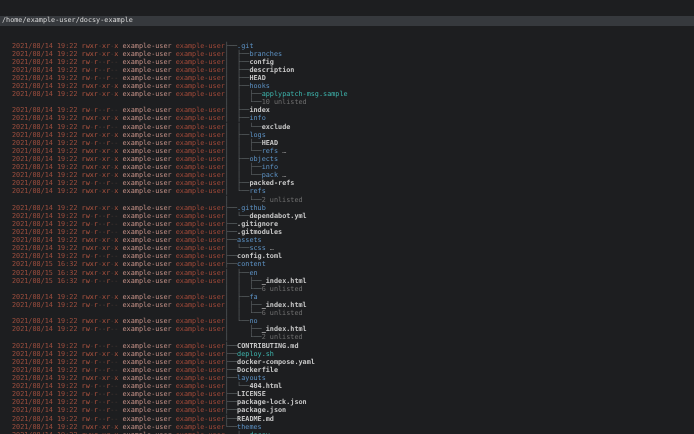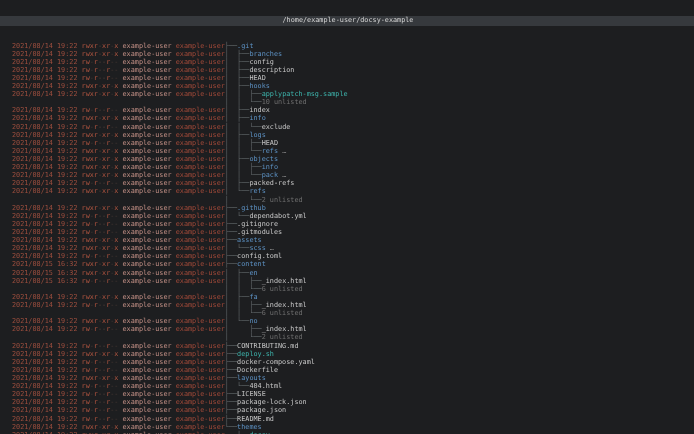--- a/index.html
+++ b/index.html
@@ -11,31 +11,30 @@
     color:#c7c7c7;
     cursor: default;
   }
   #term { width:694px; height:434px; white-space:pre; }
   .bar {
     background: var(--bar-bg, #36393d);
     color:#d6d6d6;
     height:9.5px; line-height:9.5px;
     padding-left:2px;
     width:100%;
-    text-align:center;
   }
   .row { height:8.12px; line-height:8.12px; padding-left:12px; white-space:pre; }
   .meta  { color: var(--c-date); }
   .p     { color: var(--c-perm); }
   .pd    { color: var(--c-permdash); }
   .owner { color: var(--c-owner); }
   .group { color: var(--c-group); }
   .tree  { color: var(--c-tree); }
   .n-dir      { color: var(--c-dir); }
-  .n-file     { color: var(--c-file); }
+  .n-file     { color: var(--c-file); font-weight: bold; }
   .n-exe      { color: var(--c-exe); }
   .n-unlisted { color: var(--c-unlisted); }
   .ellipsis   { color: var(--c-ellipsis); }
 </style>
 </head>
 <body>
 
 <div id="term">
   <div class="bar"><span>/home/example-user/docsy-example</span></div>
   <div id="treepanel"><div class="row"><span><span class="meta">2021/08/14 19:22 </span><span><span class="p">r</span><span class="p">w</span><span class="p">x</span><span class="p">r</span><span class="pd">-</span><span class="p">x</span><span class="p">r</span><span class="pd">-</span><span class="p">x</span></span><span class="owner"> example-user </span><span class="group">example-user</span></span><span class="tree">├──</span><span class="n-dir">.git</span></div><div class="row"><span><span class="meta">2021/08/14 19:22 </span><span><span class="p">r</span><span class="p">w</span><span class="p">x</span><span class="p">r</span><span class="pd">-</span><span class="p">x</span><span class="p">r</span><span class="pd">-</span><span class="p">x</span></span><span class="owner"> example-user </span><span class="group">example-user</span></span><span class="tree">│  ├──</span><span class="n-dir">branches</span></div><div class="row"><span><span class="meta">2021/08/14 19:22 </span><span><span class="p">r</span><span class="p">w</span><span class="pd">-</span><span class="p">r</span><span class="pd">-</span><span class="pd">-</span><span class="p">r</span><span class="pd">-</span><span class="pd">-</span></span><span class="owner"> example-user </span><span class="group">example-user</span></span><span class="tree">│  ├──</span><span class="n-file">config</span></div><div class="row"><span><span class="meta">2021/08/14 19:22 </span><span><span class="p">r</span><span class="p">w</span><span class="pd">-</span><span class="p">r</span><span class="pd">-</span><span class="pd">-</span><span class="p">r</span><span class="pd">-</span><span class="pd">-</span></span><span class="owner"> example-user </span><span class="group">example-user</span></span><span class="tree">│  ├──</span><span class="n-file">description</span></div><div class="row"><span><span class="meta">2021/08/14 19:22 </span><span><span class="p">r</span><span class="p">w</span><span class="pd">-</span><span class="p">r</span><span class="pd">-</span><span class="pd">-</span><span class="p">r</span><span class="pd">-</span><span class="pd">-</span></span><span class="owner"> example-user </span><span class="group">example-user</span></span><span class="tree">│  ├──</span><span class="n-file">HEAD</span></div><div class="row"><span><span class="meta">2021/08/14 19:22 </span><span><span class="p">r</span><span class="p">w</span><span class="p">x</span><span class="p">r</span><span class="pd">-</span><span class="p">x</span><span class="p">r</span><span class="pd">-</span><span class="p">x</span></span><span class="owner"> example-user </span><span class="group">example-user</span></span><span class="tree">│  ├──</span><span class="n-dir">hooks</span></div><div class="row"><span><span class="meta">2021/08/14 19:22 </span><span><span class="p">r</span><span class="p">w</span><span class="p">x</span><span class="p">r</span><span class="pd">-</span><span class="p">x</span><span class="p">r</span><span class="pd">-</span><span class="p">x</span></span><span class="owner"> example-user </span><span class="group">example-user</span></span><span class="tree">│  │  ├──</span><span class="n-exe">applypatch-msg.sample</span></div><div class="row"><span>                                                    </span><span class="tree">│  │  └──</span><span class="n-unlisted">10 unlisted</span></div><div class="row"><span><span class="meta">2021/08/14 19:22 </span><span><span class="p">r</span><span class="p">w</span><span class="pd">-</span><span class="p">r</span><span class="pd">-</span><span class="pd">-</span><span class="p">r</span><span class="pd">-</span><span class="pd">-</span></span><span class="owner"> example-user </span><span class="group">example-user</span></span><span class="tree">│  ├──</span><span class="n-file">index</span></div><div class="row"><span><span class="meta">2021/08/14 19:22 </span><span><span class="p">r</span><span class="p">w</span><span class="p">x</span><span class="p">r</span><span class="pd">-</span><span class="p">x</span><span class="p">r</span><span class="pd">-</span><span class="p">x</span></span><span class="owner"> example-user </span><span class="group">example-user</span></span><span class="tree">│  ├──</span><span class="n-dir">info</span></div><div class="row"><span><span class="meta">2021/08/14 19:22 </span><span><span class="p">r</span><span class="p">w</span><span class="pd">-</span><span class="p">r</span><span class="pd">-</span><span class="pd">-</span><span class="p">r</span><span class="pd">-</span><span class="pd">-</span></span><span class="owner"> example-user </span><span class="group">example-user</span></span><span class="tree">│  │  └──</span><span class="n-file">exclude</span></div><div class="row"><span><span class="meta">2021/08/14 19:22 </span><span><span class="p">r</span><span class="p">w</span><span class="p">x</span><span class="p">r</span><span class="pd">-</span><span class="p">x</span><span class="p">r</span><span class="pd">-</span><span class="p">x</span></span><span class="owner"> example-user </span><span class="group">example-user</span></span><span class="tree">│  ├──</span><span class="n-dir">logs</span></div><div class="row"><span><span class="meta">2021/08/14 19:22 </span><span><span class="p">r</span><span class="p">w</span><span class="pd">-</span><span class="p">r</span><span class="pd">-</span><span class="pd">-</span><span class="p">r</span><span class="pd">-</span><span class="pd">-</span></span><span class="owner"> example-user </span><span class="group">example-user</span></span><span class="tree">│  │  ├──</span><span class="n-file">HEAD</span></div><div class="row"><span><span class="meta">2021/08/14 19:22 </span><span><span class="p">r</span><span class="p">w</span><span class="p">x</span><span class="p">r</span><span class="pd">-</span><span class="p">x</span><span class="p">r</span><span class="pd">-</span><span class="p">x</span></span><span class="owner"> example-user </span><span class="group">example-user</span></span><span class="tree">│  │  └──</span><span class="n-dir">refs</span><span class="ellipsis"> …</span></div><div class="row"><span><span class="meta">2021/08/14 19:22 </span><span><span class="p">r</span><span class="p">w</span><span class="p">x</span><span class="p">r</span><span class="pd">-</span><span class="p">x</span><span class="p">r</span><span class="pd">-</span><span class="p">x</span></span><span class="owner"> example-user </span><span class="group">example-user</span></span><span class="tree">│  ├──</span><span class="n-dir">objects</span></div><div class="row"><span><span class="meta">2021/08/14 19:22 </span><span><span class="p">r</span><span class="p">w</span><span class="p">x</span><span class="p">r</span><span class="pd">-</span><span class="p">x</span><span class="p">r</span><span class="pd">-</span><span class="p">x</span></span><span class="owner"> example-user </span><span class="group">example-user</span></span><span class="tree">│  │  ├──</span><span class="n-dir">info</span></div><div class="row"><span><span class="meta">2021/08/14 19:22 </span><span><span class="p">r</span><span class="p">w</span><span class="p">x</span><span class="p">r</span><span class="pd">-</span><span class="p">x</span><span class="p">r</span><span class="pd">-</span><span class="p">x</span></span><span class="owner"> example-user </span><span class="group">example-user</span></span><span class="tree">│  │  └──</span><span class="n-dir">pack</span><span class="ellipsis"> …</span></div><div class="row"><span><span class="meta">2021/08/14 19:22 </span><span><span class="p">r</span><span class="p">w</span><span class="pd">-</span><span class="p">r</span><span class="pd">-</span><span class="pd">-</span><span class="p">r</span><span class="pd">-</span><span class="pd">-</span></span><span class="owner"> example-user </span><span class="group">example-user</span></span><span class="tree">│  ├──</span><span class="n-file">packed-refs</span></div><div class="row"><span><span class="meta">2021/08/14 19:22 </span><span><span class="p">r</span><span class="p">w</span><span class="p">x</span><span class="p">r</span><span class="pd">-</span><span class="p">x</span><span class="p">r</span><span class="pd">-</span><span class="p">x</span></span><span class="owner"> example-user </span><span class="group">example-user</span></span><span class="tree">│  └──</span><span class="n-dir">refs</span></div><div class="row"><span>                                                    </span><span class="tree">│     └──</span><span class="n-unlisted">2 unlisted</span></div><div class="row"><span><span class="meta">2021/08/14 19:22 </span><span><span class="p">r</span><span class="p">w</span><span class="p">x</span><span class="p">r</span><span class="pd">-</span><span class="p">x</span><span class="p">r</span><span class="pd">-</span><span class="p">x</span></span><span class="owner"> example-user </span><span class="group">example-user</span></span><span class="tree">├──</span><span class="n-dir">.github</span></div><div class="row"><span><span class="meta">2021/08/14 19:22 </span><span><span class="p">r</span><span class="p">w</span><span class="pd">-</span><span class="p">r</span><span class="pd">-</span><span class="pd">-</span><span class="p">r</span><span class="pd">-</span><span class="pd">-</span></span><span class="owner"> example-user </span><span class="group">example-user</span></span><span class="tree">│  └──</span><span class="n-file">dependabot.yml</span></div><div class="row"><span><span class="meta">2021/08/14 19:22 </span><span><span class="p">r</span><span class="p">w</span><span class="pd">-</span><span class="p">r</span><span class="pd">-</span><span class="pd">-</span><span class="p">r</span><span class="pd">-</span><span class="pd">-</span></span><span class="owner"> example-user </span><span class="group">example-user</span></span><span class="tree">├──</span><span class="n-file">.gitignore</span></div><div class="row"><span><span class="meta">2021/08/14 19:22 </span><span><span class="p">r</span><span class="p">w</span><span class="pd">-</span><span class="p">r</span><span class="pd">-</span><span class="pd">-</span><span class="p">r</span><span class="pd">-</span><span class="pd">-</span></span><span class="owner"> example-user </span><span class="group">example-user</span></span><span class="tree">├──</span><span class="n-file">.gitmodules</span></div><div class="row"><span><span class="meta">2021/08/14 19:22 </span><span><span class="p">r</span><span class="p">w</span><span class="p">x</span><span class="p">r</span><span class="pd">-</span><span class="p">x</span><span class="p">r</span><span class="pd">-</span><span class="p">x</span></span><span class="owner"> example-user </span><span class="group">example-user</span></span><span class="tree">├──</span><span class="n-dir">assets</span></div><div class="row"><span><span class="meta">2021/08/14 19:22 </span><span><span class="p">r</span><span class="p">w</span><span class="p">x</span><span class="p">r</span><span class="pd">-</span><span class="p">x</span><span class="p">r</span><span class="pd">-</span><span class="p">x</span></span><span class="owner"> example-user </span><span class="group">example-user</span></span><span class="tree">│  └──</span><span class="n-dir">scss</span><span class="ellipsis"> …</span></div><div class="row"><span><span class="meta">2021/08/14 19:22 </span><span><span class="p">r</span><span class="p">w</span><span class="pd">-</span><span class="p">r</span><span class="pd">-</span><span class="pd">-</span><span class="p">r</span><span class="pd">-</span><span class="pd">-</span></span><span class="owner"> example-user </span><span class="group">example-user</span></span><span class="tree">├──</span><span class="n-file">config.toml</span></div><div class="row"><span><span class="meta">2021/08/15 16:32 </span><span><span class="p">r</span><span class="p">w</span><span class="p">x</span><span class="p">r</span><span class="pd">-</span><span class="p">x</span><span class="p">r</span><span class="pd">-</span><span class="p">x</span></span><span class="owner"> example-user </span><span class="group">example-user</span></span><span class="tree">├──</span><span class="n-dir">content</span></div><div class="row"><span><span class="meta">2021/08/15 16:32 </span><span><span class="p">r</span><span class="p">w</span><span class="p">x</span><span class="p">r</span><span class="pd">-</span><span class="p">x</span><span class="p">r</span><span class="pd">-</span><span class="p">x</span></span><span class="owner"> example-user </span><span class="group">example-user</span></span><span class="tree">│  ├──</span><span class="n-dir">en</span></div><div class="row"><span><span class="meta">2021/08/15 16:32 </span><span><span class="p">r</span><span class="p">w</span><span class="pd">-</span><span class="p">r</span><span class="pd">-</span><span class="pd">-</span><span class="p">r</span><span class="pd">-</span><span class="pd">-</span></span><span class="owner"> example-user </span><span class="group">example-user</span></span><span class="tree">│  │  ├──</span><span class="n-file">_index.html</span></div><div class="row"><span>                                                    </span><span class="tree">│  │  └──</span><span class="n-unlisted">6 unlisted</span></div><div class="row"><span><span class="meta">2021/08/14 19:22 </span><span><span class="p">r</span><span class="p">w</span><span class="p">x</span><span class="p">r</span><span class="pd">-</span><span class="p">x</span><span class="p">r</span><span class="pd">-</span><span class="p">x</span></span><span class="owner"> example-user </span><span class="group">example-user</span></span><span class="tree">│  ├──</span><span class="n-dir">fa</span></div><div class="row"><span><span class="meta">2021/08/14 19:22 </span><span><span class="p">r</span><span class="p">w</span><span class="pd">-</span><span class="p">r</span><span class="pd">-</span><span class="pd">-</span><span class="p">r</span><span class="pd">-</span><span class="pd">-</span></span><span class="owner"> example-user </span><span class="group">example-user</span></span><span class="tree">│  │  ├──</span><span class="n-file">_index.html</span></div><div class="row"><span>                                                    </span><span class="tree">│  │  └──</span><span class="n-unlisted">6 unlisted</span></div><div class="row"><span><span class="meta">2021/08/14 19:22 </span><span><span class="p">r</span><span class="p">w</span><span class="p">x</span><span class="p">r</span><span class="pd">-</span><span class="p">x</span><span class="p">r</span><span class="pd">-</span><span class="p">x</span></span><span class="owner"> example-user </span><span class="group">example-user</span></span><span class="tree">│  └──</span><span class="n-dir">no</span></div><div class="row"><span><span class="meta">2021/08/14 19:22 </span><span><span class="p">r</span><span class="p">w</span><span class="pd">-</span><span class="p">r</span><span class="pd">-</span><span class="pd">-</span><span class="p">r</span><span class="pd">-</span><span class="pd">-</span></span><span class="owner"> example-user </span><span class="group">example-user</span></span><span class="tree">│     ├──</span><span class="n-file">_index.html</span></div><div class="row"><span>                                                    </span><span class="tree">│     └──</span><span class="n-unlisted">2 unlisted</span></div><div class="row"><span><span class="meta">2021/08/14 19:22 </span><span><span class="p">r</span><span class="p">w</span><span class="pd">-</span><span class="p">r</span><span class="pd">-</span><span class="pd">-</span><span class="p">r</span><span class="pd">-</span><span class="pd">-</span></span><span class="owner"> example-user </span><span class="group">example-user</span></span><span class="tree">├──</span><span class="n-file">CONTRIBUTING.md</span></div><div class="row"><span><span class="meta">2021/08/14 19:22 </span><span><span class="p">r</span><span class="p">w</span><span class="p">x</span><span class="p">r</span><span class="pd">-</span><span class="p">x</span><span class="p">r</span><span class="pd">-</span><span class="p">x</span></span><span class="owner"> example-user </span><span class="group">example-user</span></span><span class="tree">├──</span><span class="n-exe">deploy.sh</span></div><div class="row"><span><span class="meta">2021/08/14 19:22 </span><span><span class="p">r</span><span class="p">w</span><span class="pd">-</span><span class="p">r</span><span class="pd">-</span><span class="pd">-</span><span class="p">r</span><span class="pd">-</span><span class="pd">-</span></span><span class="owner"> example-user </span><span class="group">example-user</span></span><span class="tree">├──</span><span class="n-file">docker-compose.yaml</span></div><div class="row"><span><span class="meta">2021/08/14 19:22 </span><span><span class="p">r</span><span class="p">w</span><span class="pd">-</span><span class="p">r</span><span class="pd">-</span><span class="pd">-</span><span class="p">r</span><span class="pd">-</span><span class="pd">-</span></span><span class="owner"> example-user </span><span class="group">example-user</span></span><span class="tree">├──</span><span class="n-file">Dockerfile</span></div><div class="row"><span><span class="meta">2021/08/14 19:22 </span><span><span class="p">r</span><span class="p">w</span><span class="p">x</span><span class="p">r</span><span class="pd">-</span><span class="p">x</span><span class="p">r</span><span class="pd">-</span><span class="p">x</span></span><span class="owner"> example-user </span><span class="group">example-user</span></span><span class="tree">├──</span><span class="n-dir">layouts</span></div><div class="row"><span><span class="meta">2021/08/14 19:22 </span><span><span class="p">r</span><span class="p">w</span><span class="pd">-</span><span class="p">r</span><span class="pd">-</span><span class="pd">-</span><span class="p">r</span><span class="pd">-</span><span class="pd">-</span></span><span class="owner"> example-user </span><span class="group">example-user</span></span><span class="tree">│  └──</span><span class="n-file">404.html</span></div><div class="row"><span><span class="meta">2021/08/14 19:22 </span><span><span class="p">r</span><span class="p">w</span><span class="pd">-</span><span class="p">r</span><span class="pd">-</span><span class="pd">-</span><span class="p">r</span><span class="pd">-</span><span class="pd">-</span></span><span class="owner"> example-user </span><span class="group">example-user</span></span><span class="tree">├──</span><span class="n-file">LICENSE</span></div><div class="row"><span><span class="meta">2021/08/14 19:22 </span><span><span class="p">r</span><span class="p">w</span><span class="pd">-</span><span class="p">r</span><span class="pd">-</span><span class="pd">-</span><span class="p">r</span><span class="pd">-</span><span class="pd">-</span></span><span class="owner"> example-user </span><span class="group">example-user</span></span><span class="tree">├──</span><span class="n-file">package-lock.json</span></div><div class="row"><span><span class="meta">2021/08/14 19:22 </span><span><span class="p">r</span><span class="p">w</span><span class="pd">-</span><span class="p">r</span><span class="pd">-</span><span class="pd">-</span><span class="p">r</span><span class="pd">-</span><span class="pd">-</span></span><span class="owner"> example-user </span><span class="group">example-user</span></span><span class="tree">├──</span><span class="n-file">package.json</span></div><div class="row"><span><span class="meta">2021/08/14 19:22 </span><span><span class="p">r</span><span class="p">w</span><span class="pd">-</span><span class="p">r</span><span class="pd">-</span><span class="pd">-</span><span class="p">r</span><span class="pd">-</span><span class="pd">-</span></span><span class="owner"> example-user </span><span class="group">example-user</span></span><span class="tree">├──</span><span class="n-file">README.md</span></div><div class="row"><span><span class="meta">2021/08/14 19:22 </span><span><span class="p">r</span><span class="p">w</span><span class="p">x</span><span class="p">r</span><span class="pd">-</span><span class="p">x</span><span class="p">r</span><span class="pd">-</span><span class="p">x</span></span><span class="owner"> example-user </span><span class="group">example-user</span></span><span class="tree">└──</span><span class="n-dir">themes</span></div><div class="row"><span><span class="meta">2021/08/14 19:22 </span><span><span class="p">r</span><span class="p">w</span><span class="p">x</span><span class="p">r</span><span class="pd">-</span><span class="p">x</span><span class="p">r</span><span class="pd">-</span><span class="p">x</span></span><span class="owner"> example-user </span><span class="group">example-user</span></span><span class="tree">   └──</span><span class="n-exe">docsy</span></div></div>

